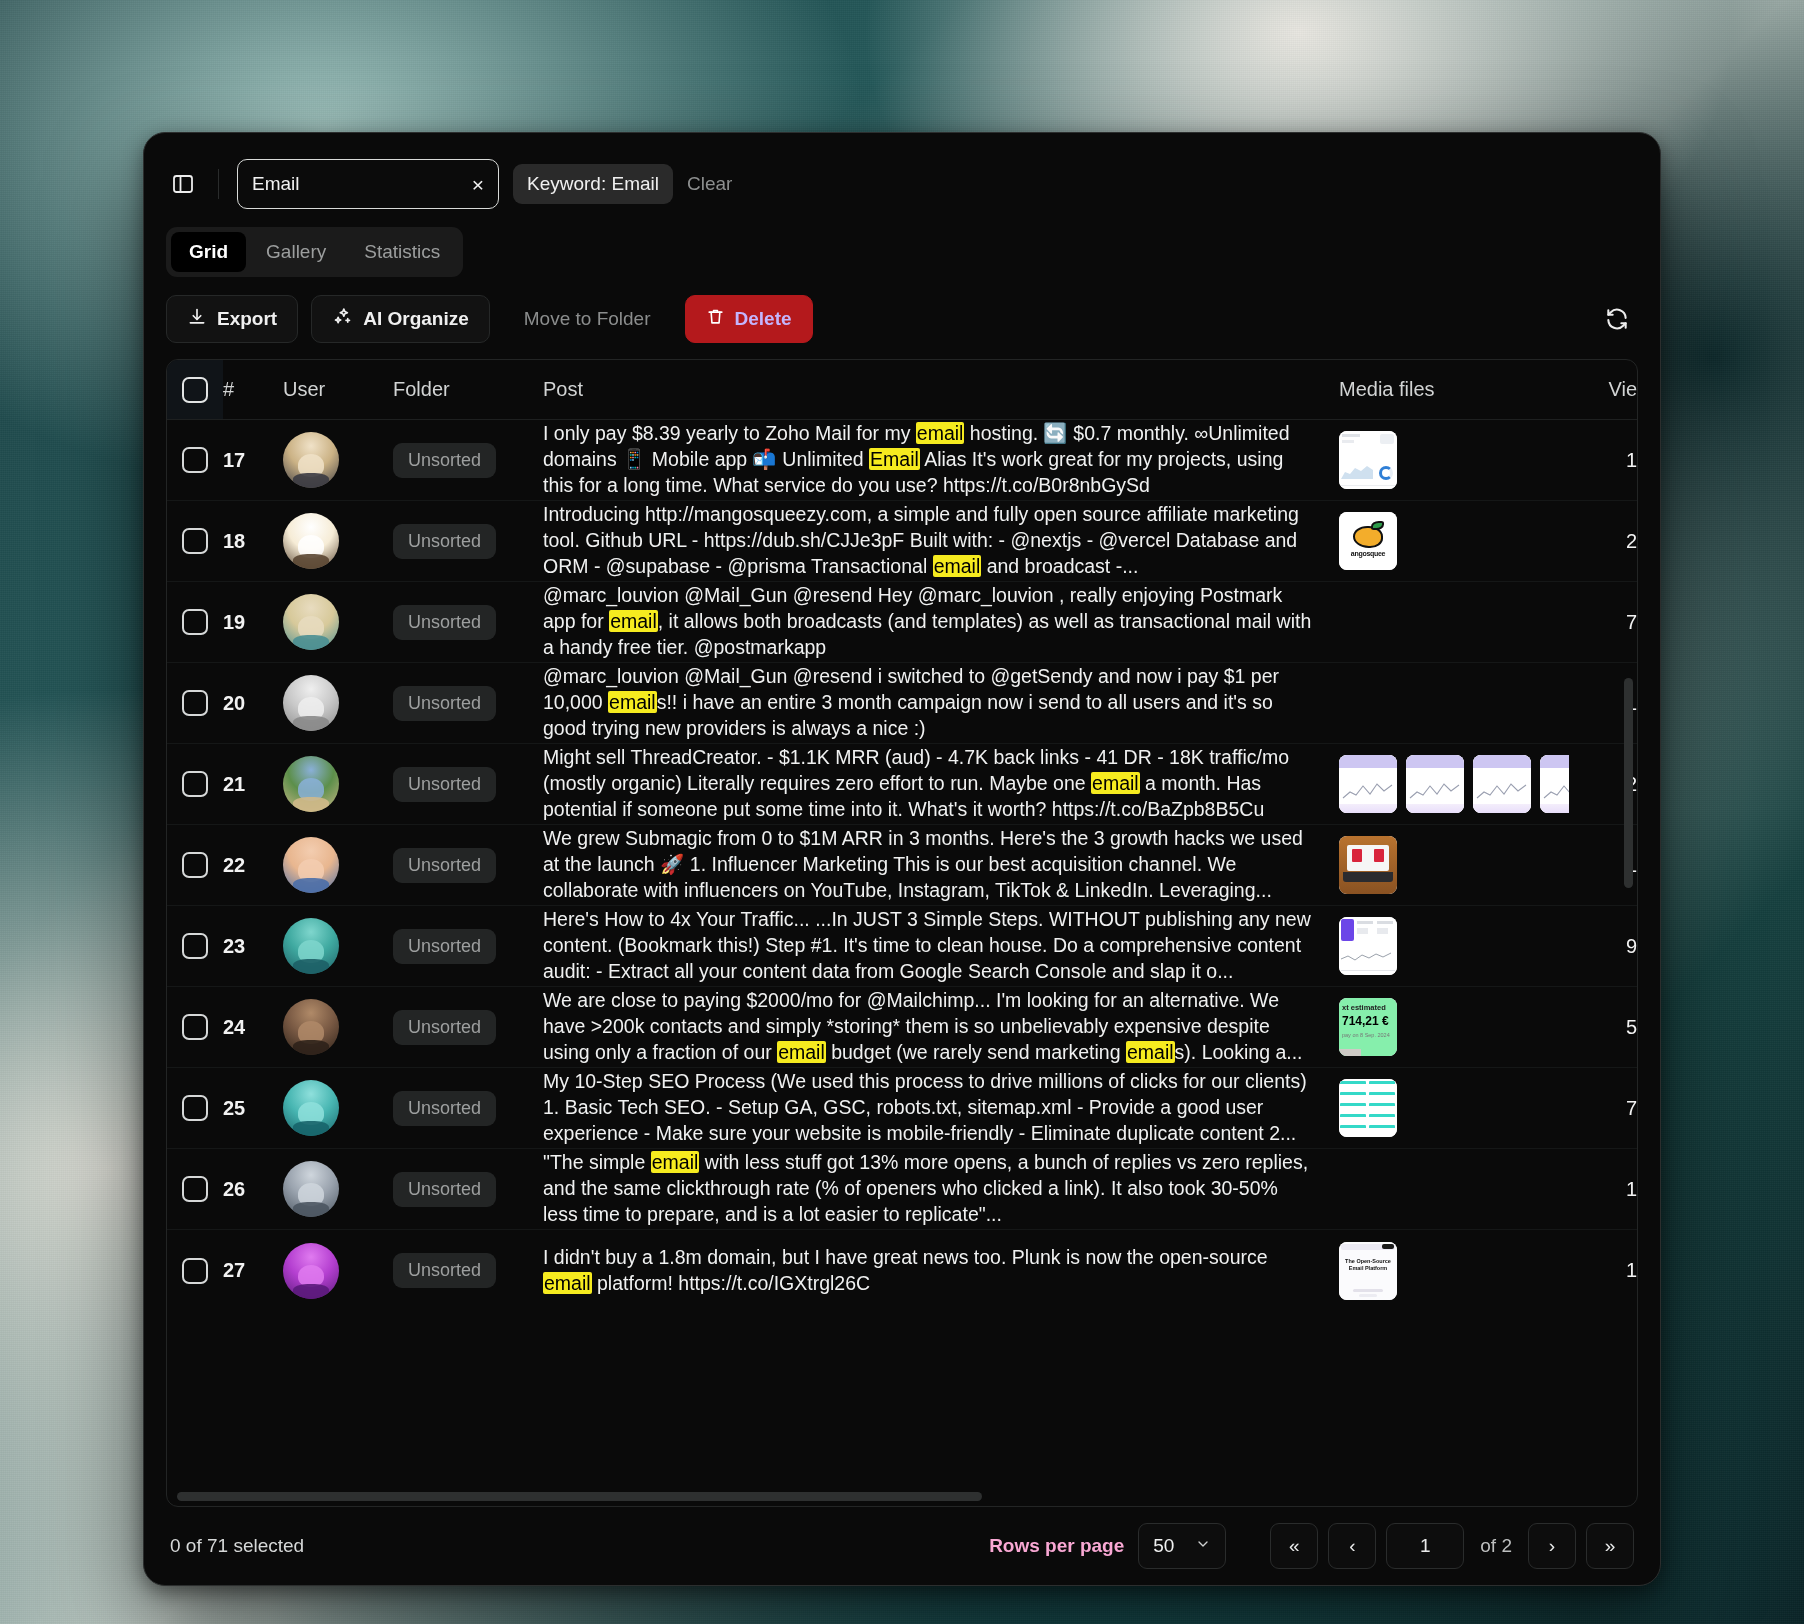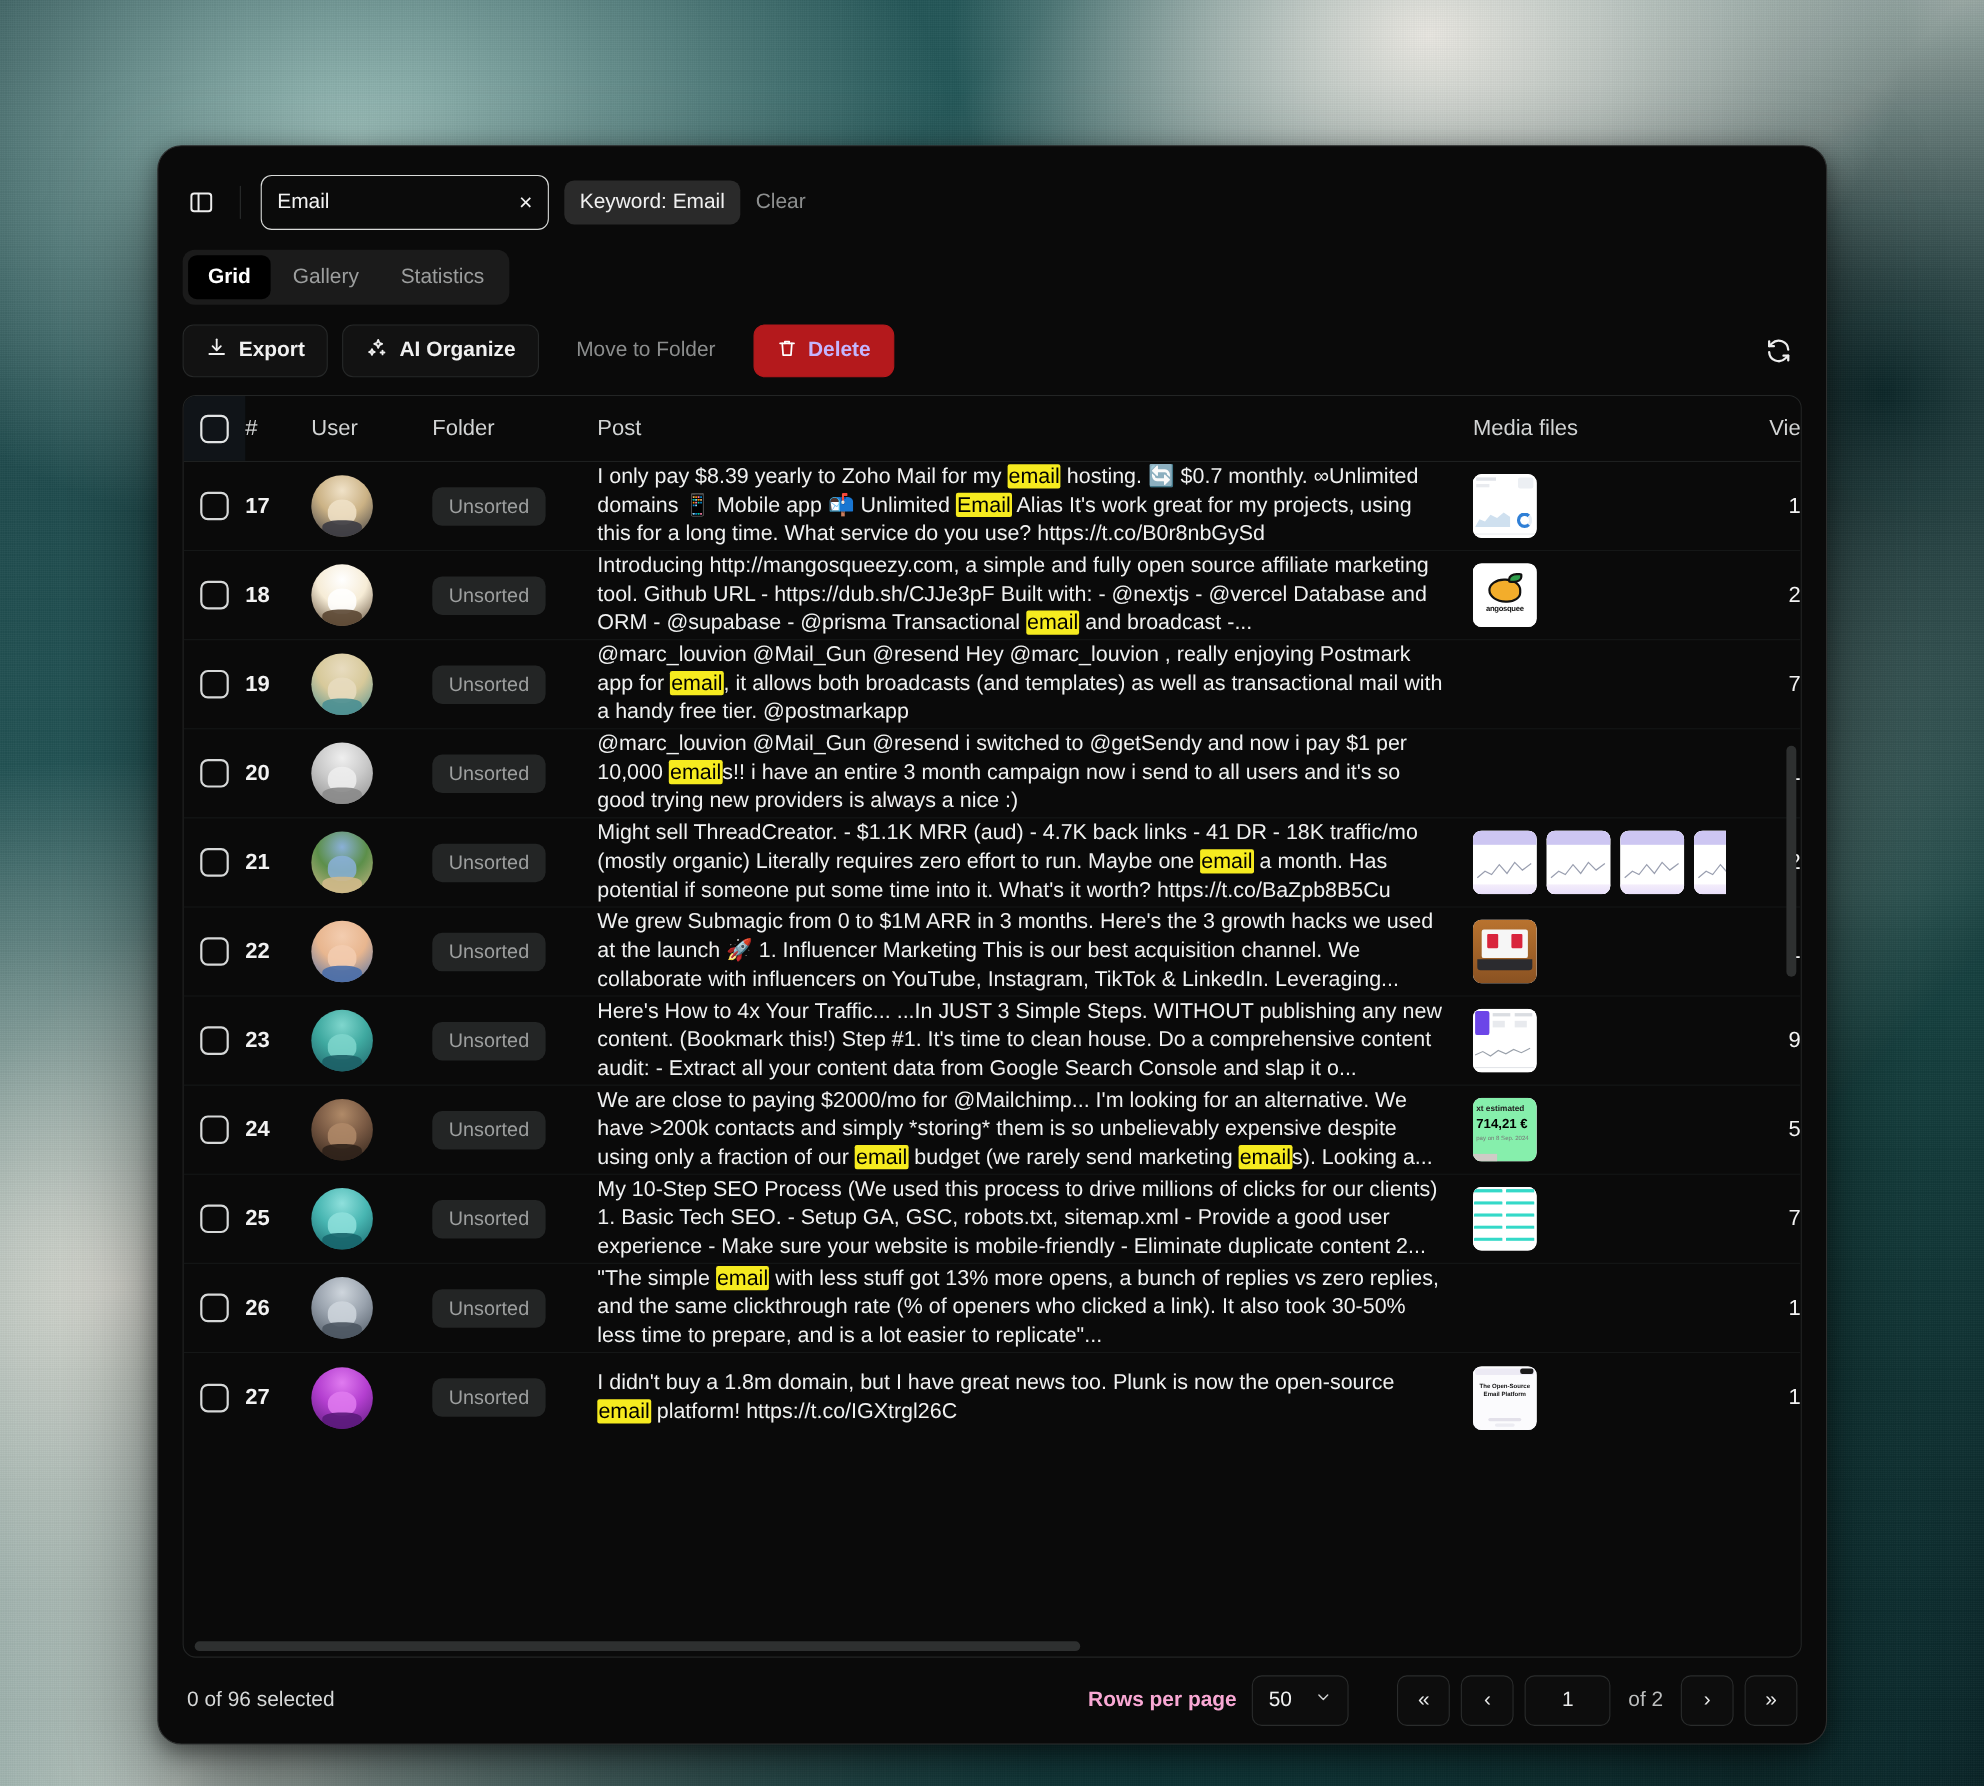--- a/index.html
+++ b/index.html
@@ -745,21 +745,21 @@
   </div>
       </div>
 
     <div class="vscroll"></div>
     <div class="hscroll">
         <i></i>
       </div>
   </div>
 
   <div class="footer">
-    <div class="sel-text">0 of 96 selected</div>
+    <div class="sel-text">0 of 71 selected</div>
     <div class="spacer"></div>
 
     <div class="rpp-label">Rows per page</div>
     <div class="select">
       <span>50</span>
       <span>
         <svg width="16" height="16" viewBox="0 0 24 24" fill="none" stroke="#cfd1d1" stroke-width="2" stroke-linecap="round" stroke-linejoin="round">
             <path d="M6 9l6 6 6-6"></path>
           </svg>
       </span>

